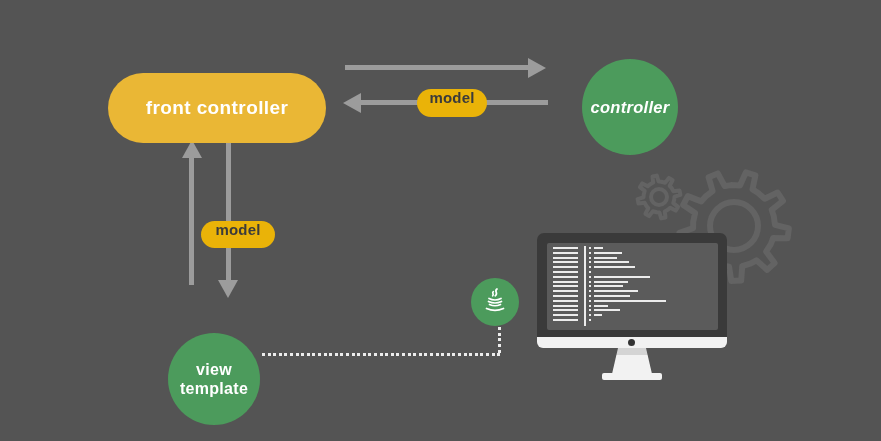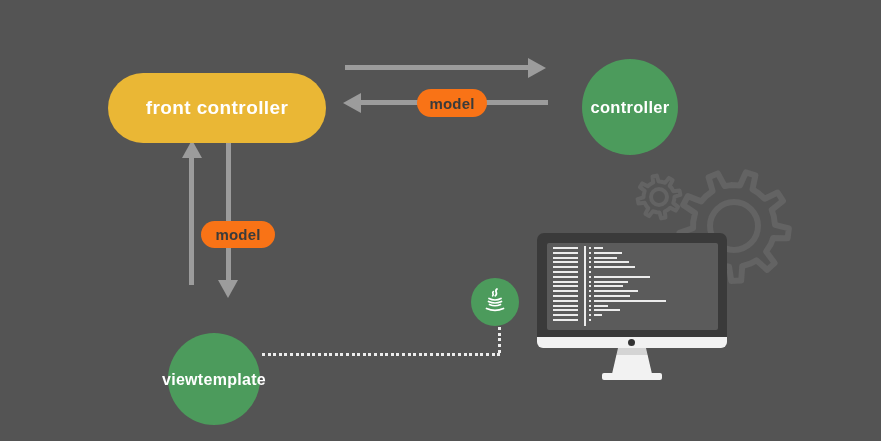--- a/index.html
+++ b/index.html
@@ -17,29 +17,29 @@
   .head-right{border-top:10px solid transparent;border-bottom:10px solid transparent;border-left:18px solid #9C9C9C;}
   .head-left{border-top:10px solid transparent;border-bottom:10px solid transparent;border-right:18px solid #9C9C9C;}
   .head-up{border-left:10px solid transparent;border-right:10px solid transparent;border-bottom:18px solid #9C9C9C;}
   .head-down{border-left:10px solid transparent;border-right:10px solid transparent;border-top:18px solid #9C9C9C;}
   
   .node{position:absolute;display:flex;align-items:center;justify-content:center;
         color:#FFFFFF;text-align:center;z-index:3;margin-top:25px;}
   .pill-node{left:108px;top:48px;width:218px;height:70px;border-radius:35px;
         background:#EAB735;font-size:19px;font-weight:600;letter-spacing:.4px;}
   .controller-node{left:582px;top:34px;width:96px;height:96px;border-radius:50%;
-        background:#4C9B5C;font-size:16.5px;font-weight:600;letter-spacing:.3px;}
+        background:#4C9B5C;font-size:16.5px;font-weight:600;letter-spacing:.3px;font-style:italic;}
   .view-node{left:168px;top:308px;width:92px;height:92px;border-radius:50%;
         background:#4C9B5C;font-size:16px;font-weight:600;line-height:19px;letter-spacing:.3px;
-        flex-direction:row;}
+        flex-direction:column;}
   .java-node{left:471px;top:253px;width:48px;height:48px;border-radius:50%;
         background:#4C9B5C;}
   
-  .model-pill{position:absolute;background:#f97316;color:#3B3B3B;font-size:15px;font-weight:700;
-        display:flex;align-items:center;justify-content:center;border-radius:14px;z-index:4;letter-spacing:.2px;}
+  .model-pill{position:absolute;background:#eab308;color:#3B3B3B;font-size:15px;font-weight:700;
+        display:flex;align-items:flex-start;justify-content:center;border-radius:14px;z-index:4;letter-spacing:.2px;}
   .model-top{left:417px;top:89px;width:70px;height:28px;}
   .model-left{left:201px;top:221px;width:74px;height:27px;}
   
   .dotted-h{position:absolute;left:262px;top:353px;width:240px;height:3px;z-index:2;
         background-image:repeating-linear-gradient(90deg,#EDEDED 0 3px,transparent 3px 5.6px);}
   .dotted-v{position:absolute;left:498px;top:316px;width:3px;height:38px;z-index:2;
         background-image:repeating-linear-gradient(180deg,#EDEDED 0 3px,transparent 3px 5.6px);}
   .dot-cap{position:absolute;left:497px;top:309px;width:6px;height:6px;border-radius:50%;background:#EDEDED;z-index:2;}
   
   .monitor{position:absolute;left:537px;top:233px;width:190px;height:147px;z-index:2;}

